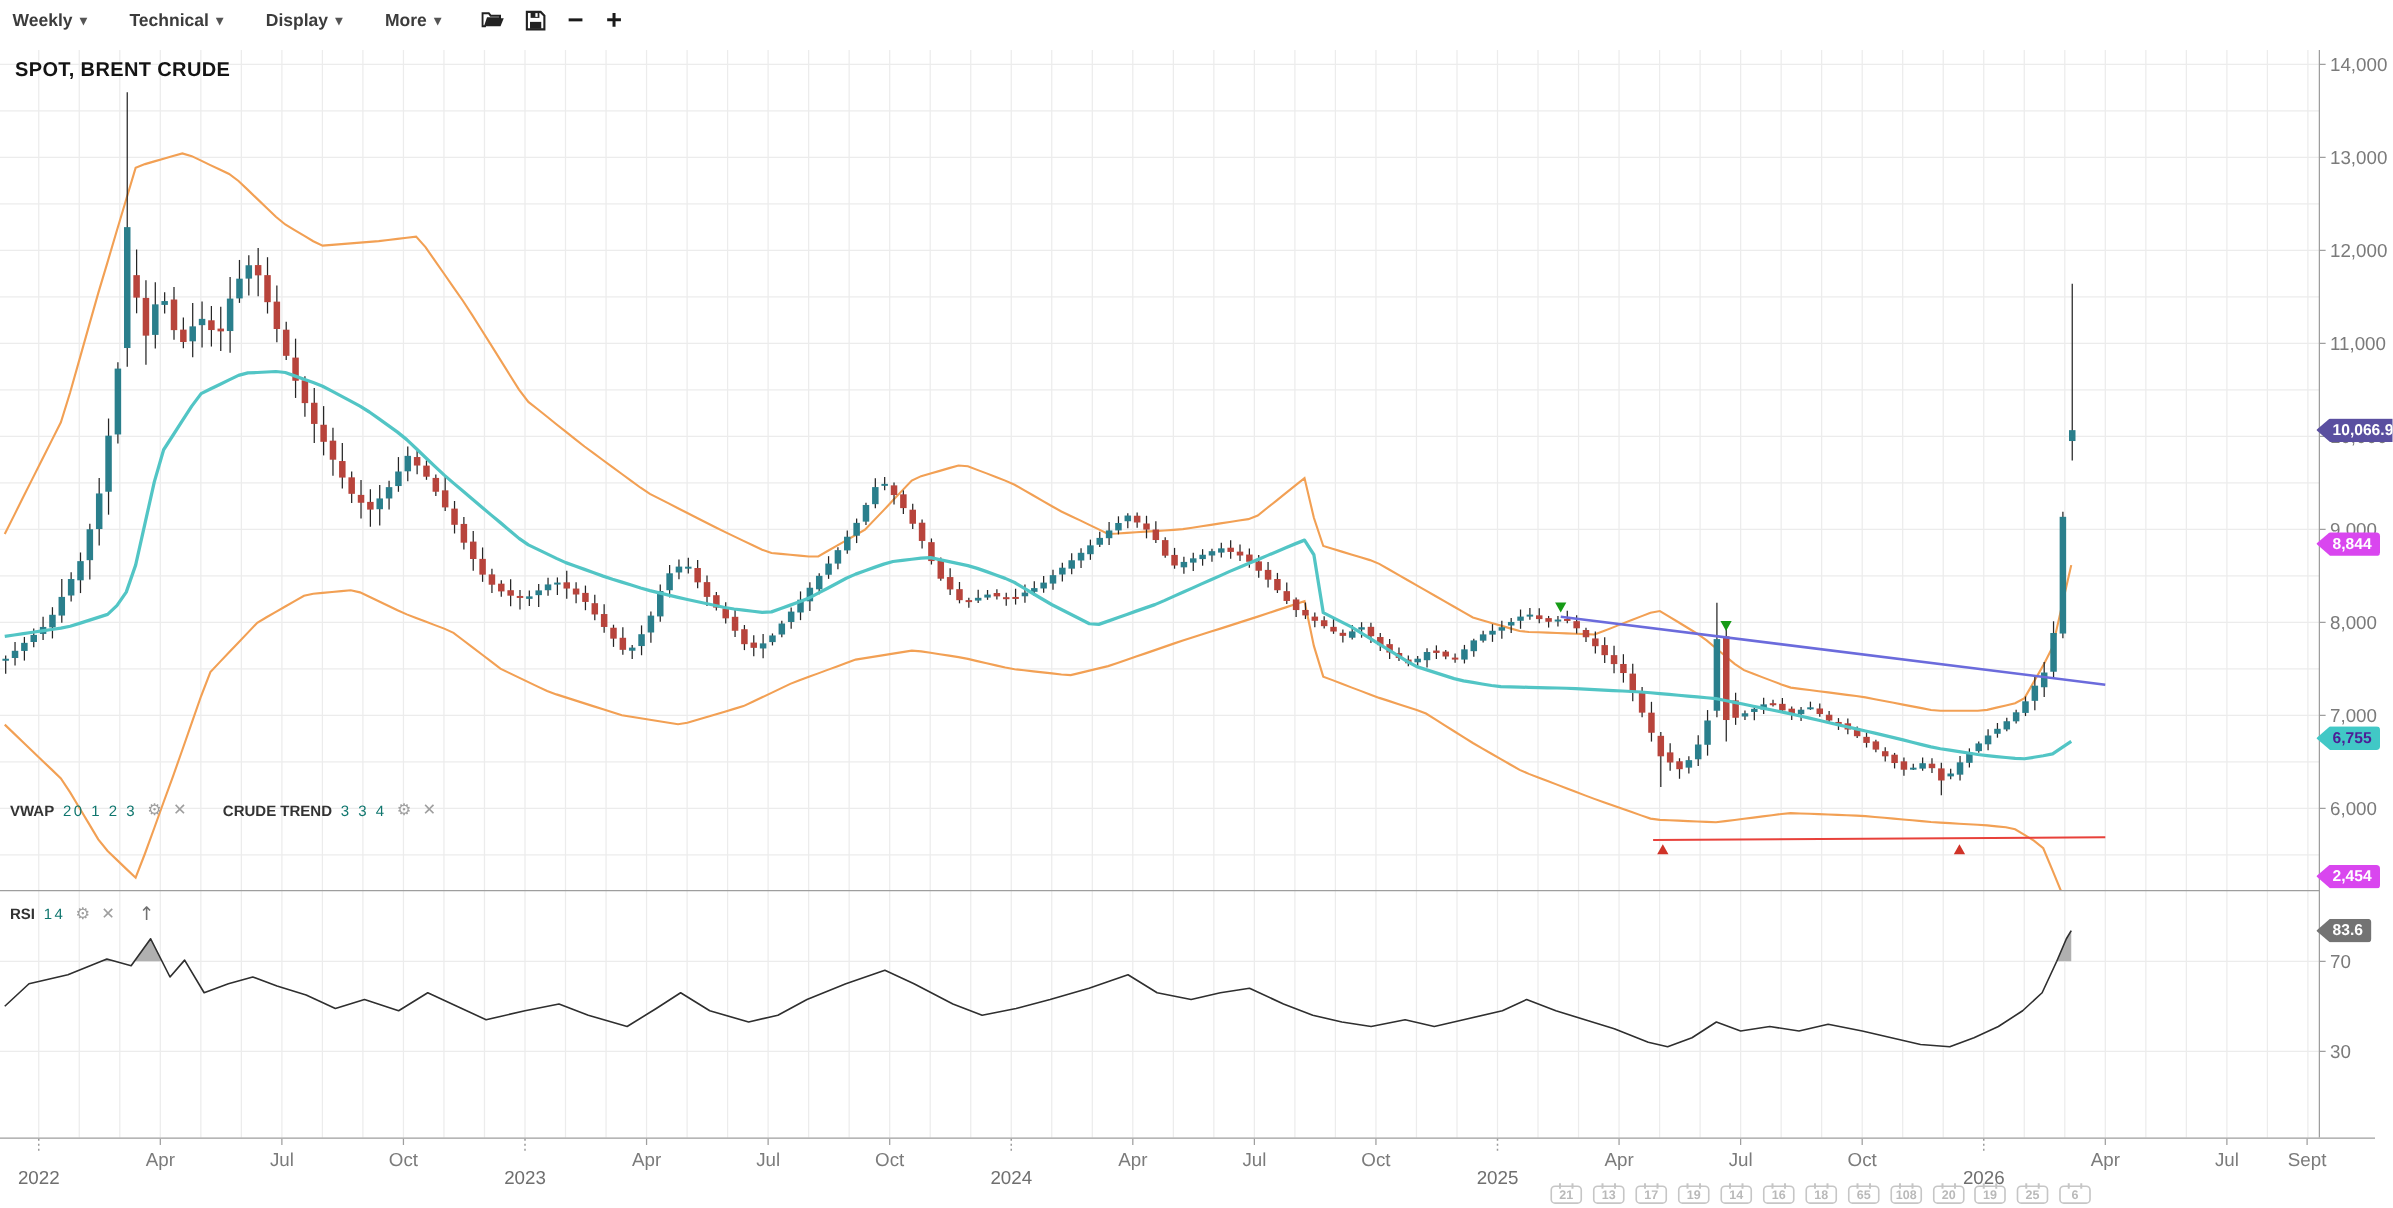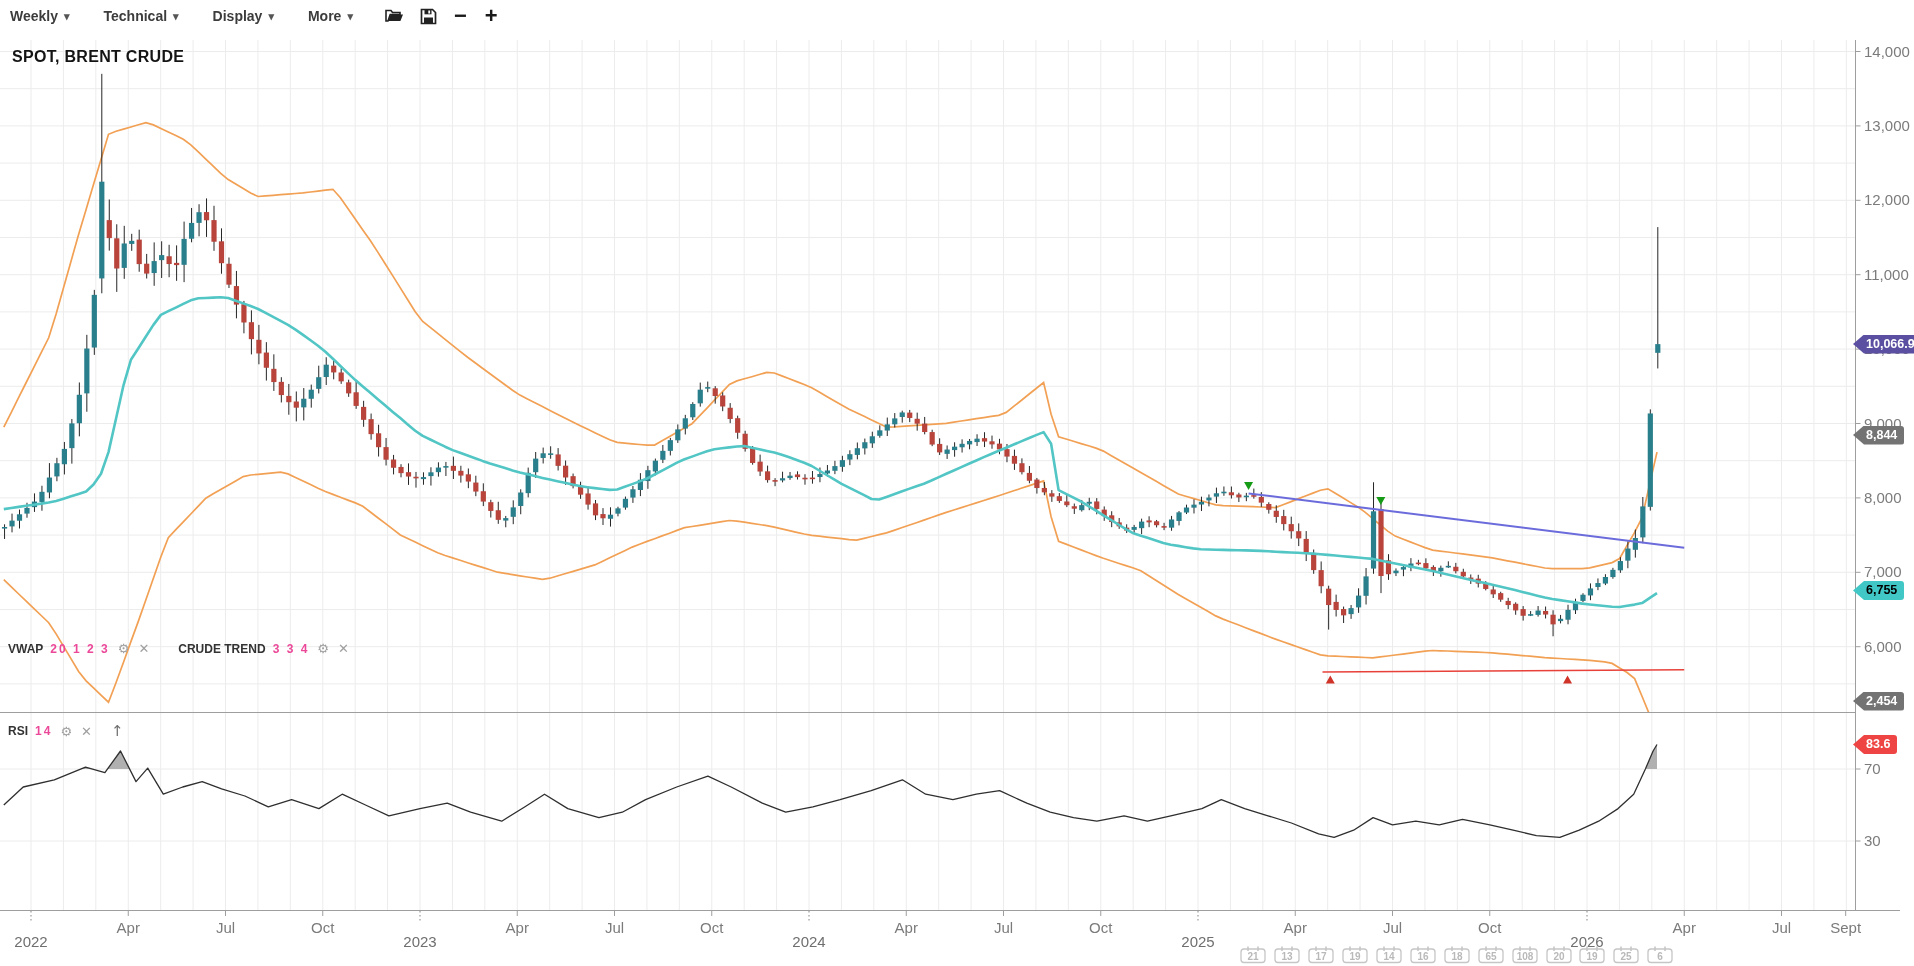--- a/index.html
+++ b/index.html
@@ -19,32 +19,32 @@
   svg text{font-family:"Liberation Sans",sans-serif;}
   .axlbl{font-size:15px;fill:#7b7b7b;}
   .yrlbl{font-size:15px;fill:#6f6f6f;}
   .callbl{font-size:10px;fill:#b9b9b9;font-weight:bold;}
   
   .sym-title{position:absolute;top:16px;left:12px;font-size:16px;font-weight:bold;color:#141414;letter-spacing:.3px;z-index:3;}
   .ind-row{position:absolute;display:flex;align-items:center;gap:7px;z-index:3;font-size:12px;}
   .ind-row.vwap-row{top:609px;left:8px;justify-content:flex-end;}
   .ind-row.rsi-row{top:690px;left:8px;justify-content:space-between;}
   .ind-name{font-weight:bold;color:#333;}
-  .ind-params{color:#ec4899;letter-spacing:2px;font-weight:bold;}
+  .ind-params{color:#0f766e;letter-spacing:2px;}
   .ind-ico{color:#9f9f9f;font-size:13px;cursor:pointer;background:none;border:none;padding:0 1px;font-family:"DejaVu Sans",sans-serif;}
   .ind-ico.up{color:#707070;font-size:15px;margin-left:10px;}
   .gap18{width:14px;}
   
   .badge{position:absolute;left:1853px;height:19px;line-height:19px;font-size:12.5px;font-weight:bold;
     color:#fff;padding:0 7px 0 13px;border-radius:3px;z-index:4;white-space:nowrap;
     clip-path:polygon(0 50%,11px 0,100% 0,100% 100%,11px 100%);}
   .badge.purple{background:#5a4fa0;}
-  .badge.orange{background:#737373;}
-  .badge.cyan{background:#41c8c6;color:#000000;}
-  .badge.black{background:#ef4444;}
+  .badge.orange{background:#d946ef;}
+  .badge.cyan{background:#41c8c6;color:#4c1d95;}
+  .badge.black{background:#737373;}
 </style>
 </head>
 <body>
 
 <div class="app">
 
   <div class="toolbar">
     <button class="menu">
       <span>Weekly</span>
       <span class="caret">▾</span>

